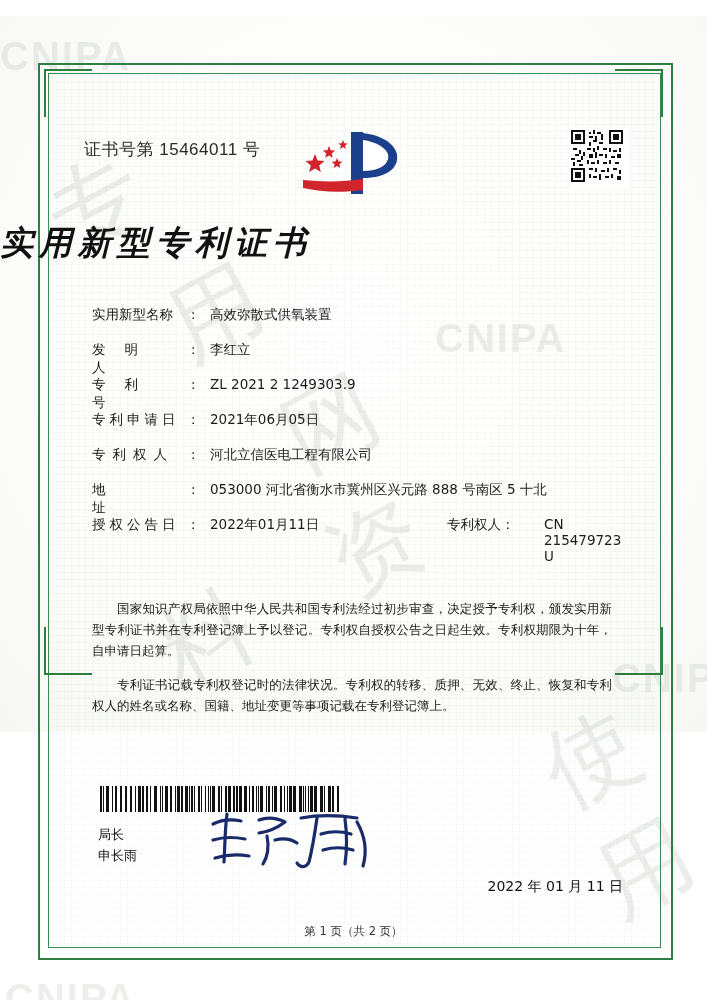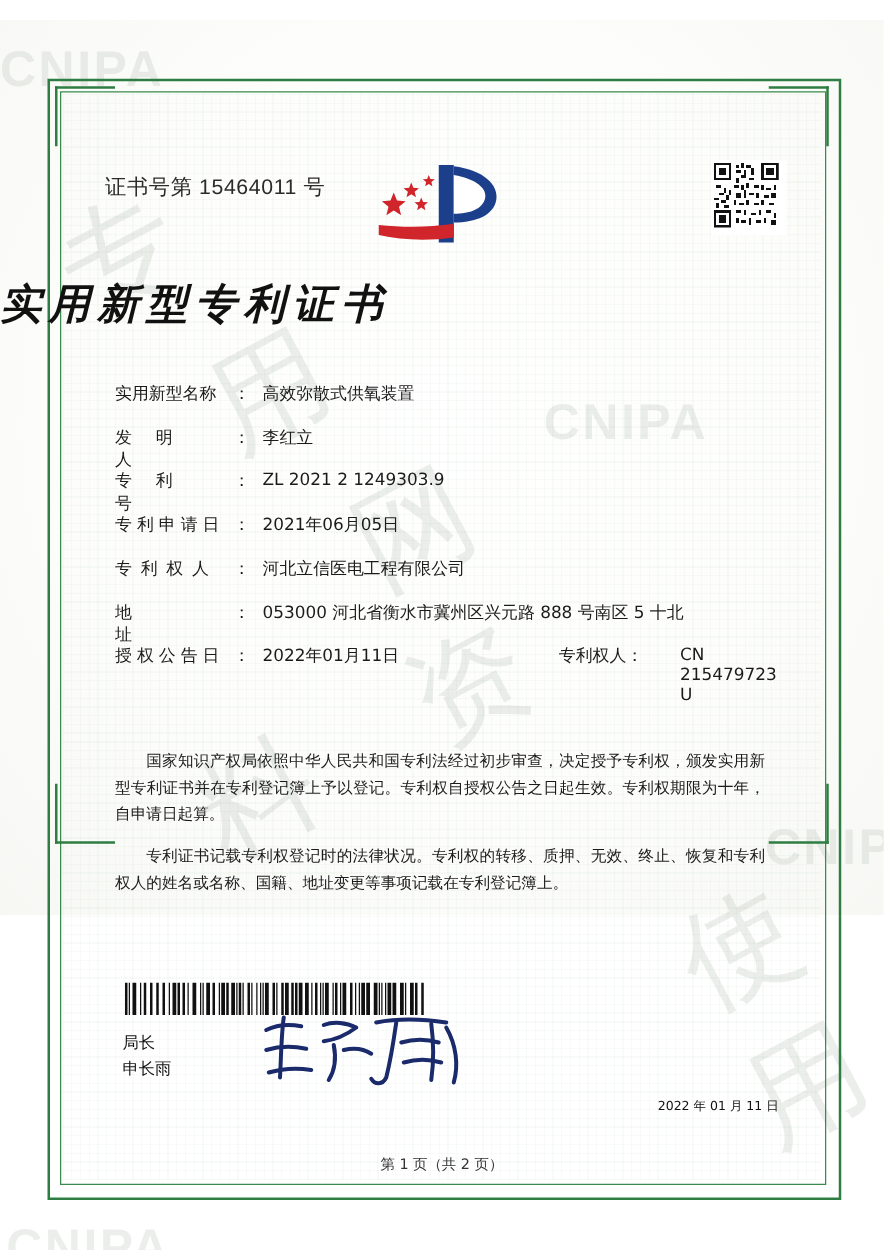--- a/index.html
+++ b/index.html
@@ -84,21 +84,21 @@
   
   .sig-label{
     position:absolute;left:98px;top:808px;
     font-family:"DejaVu Sans",sans-serif;font-size:13px;line-height:21px;color:#111;
   }
   .sig-hand{
     position:absolute;left:205px;top:790px;width:180px;height:70px;
   }
   .sig-date{
     position:absolute;right:84px;top:862px;
-    font-family:"DejaVu Sans",sans-serif;font-size:10px;color:#111;text-align:right;
+    font-family:"DejaVu Sans",sans-serif;font-size:14px;color:#111;text-align:right;
   }
   .page-no{
     position:absolute;left:0;right:0;top:908px;text-align:center;
     font-family:"DejaVu Sans",sans-serif;font-size:11.5px;color:#333;
   }
   .footer-note{
     position:absolute;left:0;right:0;top:952px;text-align:center;
     font-family:"DejaVu Sans",sans-serif;font-size:11.5px;color:#9aa59b;
     letter-spacing:2px;
   }

